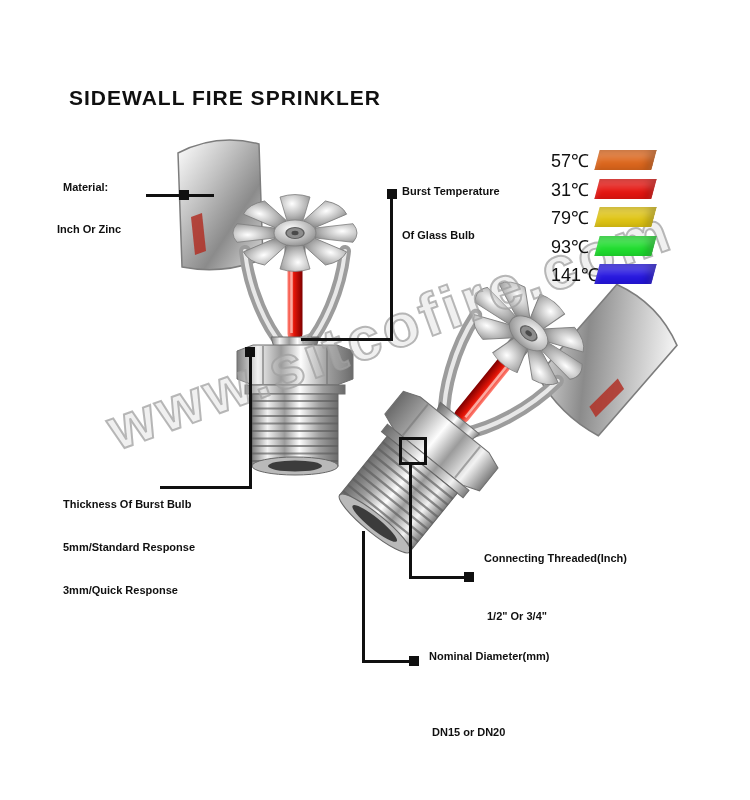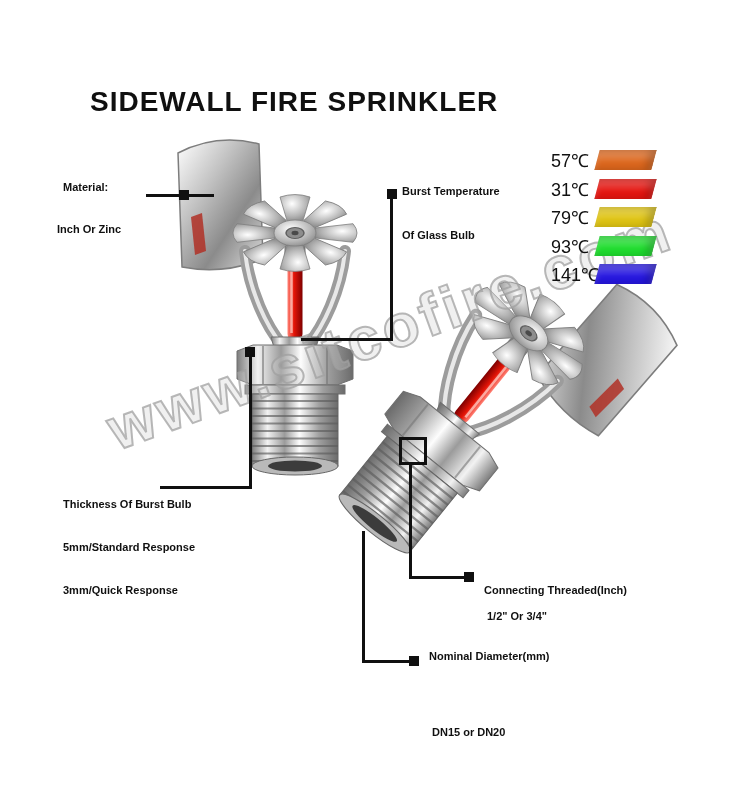--- a/index.html
+++ b/index.html
@@ -1,18 +1,18 @@
 <!DOCTYPE html>
 <html><head>
 <meta charset="utf-8">
 <style>
   html,body{margin:0;padding:0;background:#fff;}
   .stage{position:relative;width:750px;height:800px;background:#ffffff;overflow:hidden;
          font-family:"Liberation Sans",sans-serif;color:#101010;}
-  .t-title{position:absolute;left:90px;top:86px;font-size:28px;font-weight:700;
+  .t-title{position:absolute;left:69px;top:86px;font-size:21px;font-weight:700;
            letter-spacing:1px;white-space:nowrap;}
   .lbl{position:absolute;font-size:11px;font-weight:700;white-space:nowrap;}
   .line{position:absolute;background:#101010;}
   .sq{position:absolute;width:10px;height:10px;background:#101010;}
   .osq{position:absolute;width:22px;height:22px;border:3px solid #101010;background:transparent;}
   .leg-label{position:absolute;left:551px;font-size:18px;font-weight:400;white-space:nowrap;}
   .leg-bar{position:absolute;left:597px;width:57px;height:20px;transform:skewX(-15deg);
            box-shadow:inset -6px 0 8px rgba(0,0,0,.22), inset 0 9px 6px rgba(255,255,255,.22);}
   .photos{position:absolute;left:0;top:0;z-index:2;}
   .watermark{position:absolute;left:-15px;top:295px;width:810px;z-index:5;text-align:center;
@@ -145,21 +145,21 @@
       <div class="lbl" style="left:63px;top:498px">Thickness Of Burst Bulb</div>
       <div class="lbl" style="left:63px;top:541px">5mm/Standard Response</div>
       <div class="lbl" style="left:63px;top:584px">3mm/Quick Response</div>
     </div>
 
     <div>
       <div class="osq" style="left:399px;top:437px"></div>
       <div class="line" style="left:409px;top:465px;width:3px;height:114px"></div>
       <div class="line" style="left:409px;top:576px;width:58px;height:3px"></div>
       <div class="sq" style="left:464px;top:572px"></div>
-      <div class="lbl" style="left:484px;top:584px">Connecting Threaded(Inch)</div>
+      <div class="lbl" style="left:484px;top:552px">Connecting Threaded(Inch)</div>
       <div class="lbl" style="left:487px;top:610px">1/2" Or 3/4"</div>
     </div>
 
     <div>
       <div class="line" style="left:362px;top:531px;width:3px;height:132px"></div>
       <div class="line" style="left:362px;top:660px;width:50px;height:3px"></div>
       <div class="sq" style="left:409px;top:656px"></div>
       <div class="lbl" style="left:429px;top:650px">Nominal Diameter(mm)</div>
       <div class="lbl" style="left:432px;top:726px">DN15 or DN20</div>
     </div>

